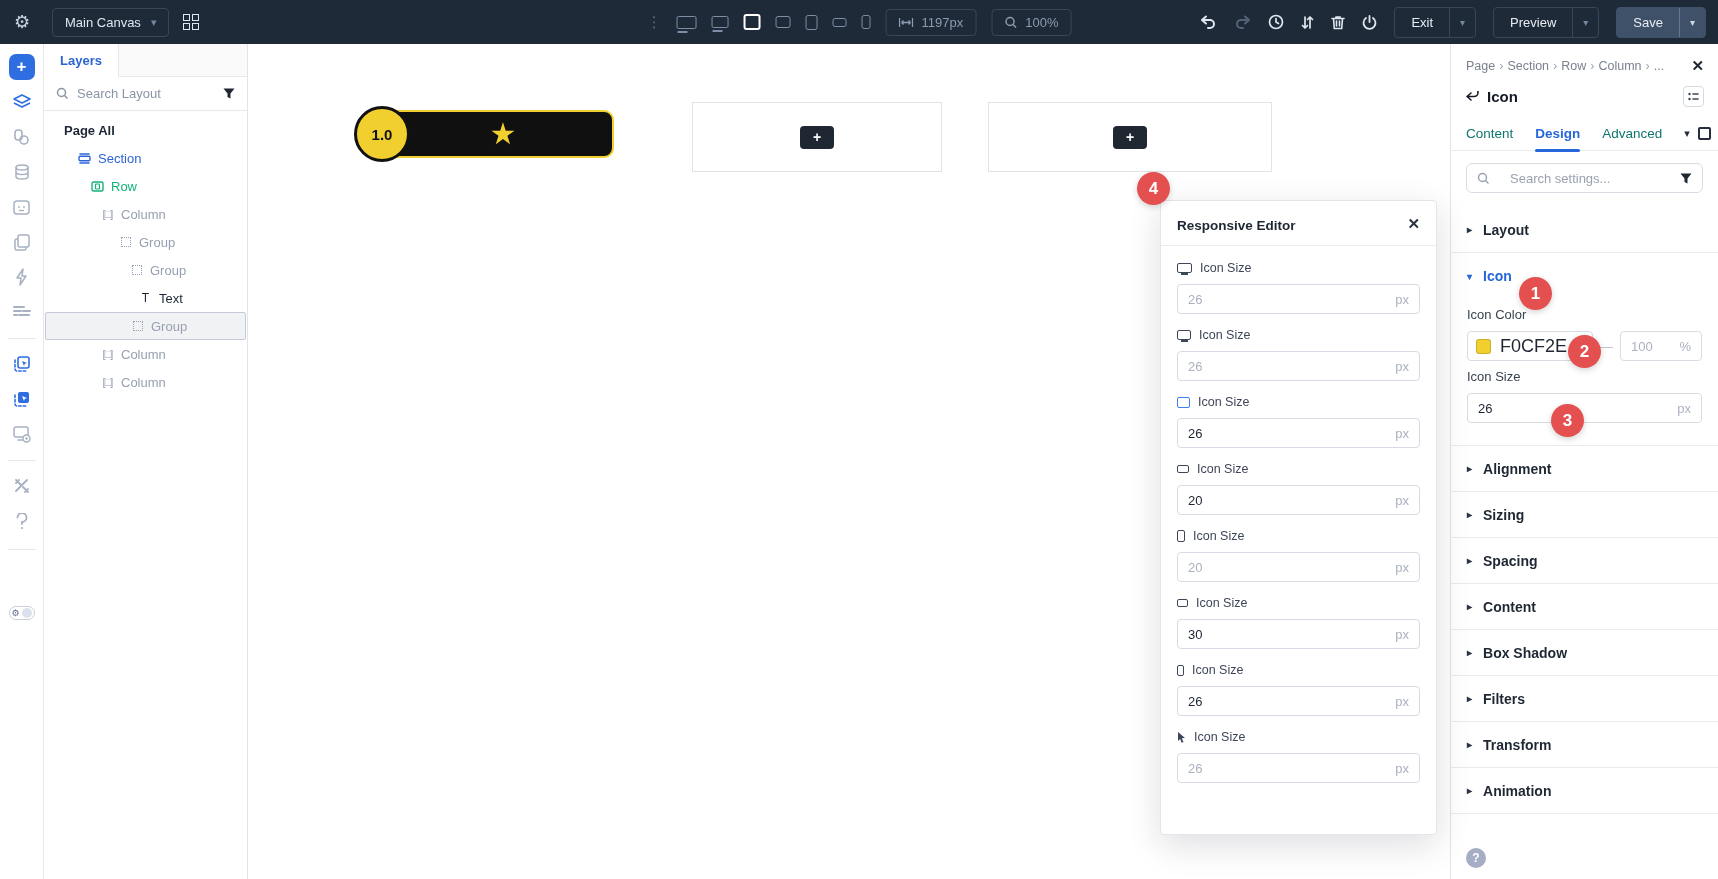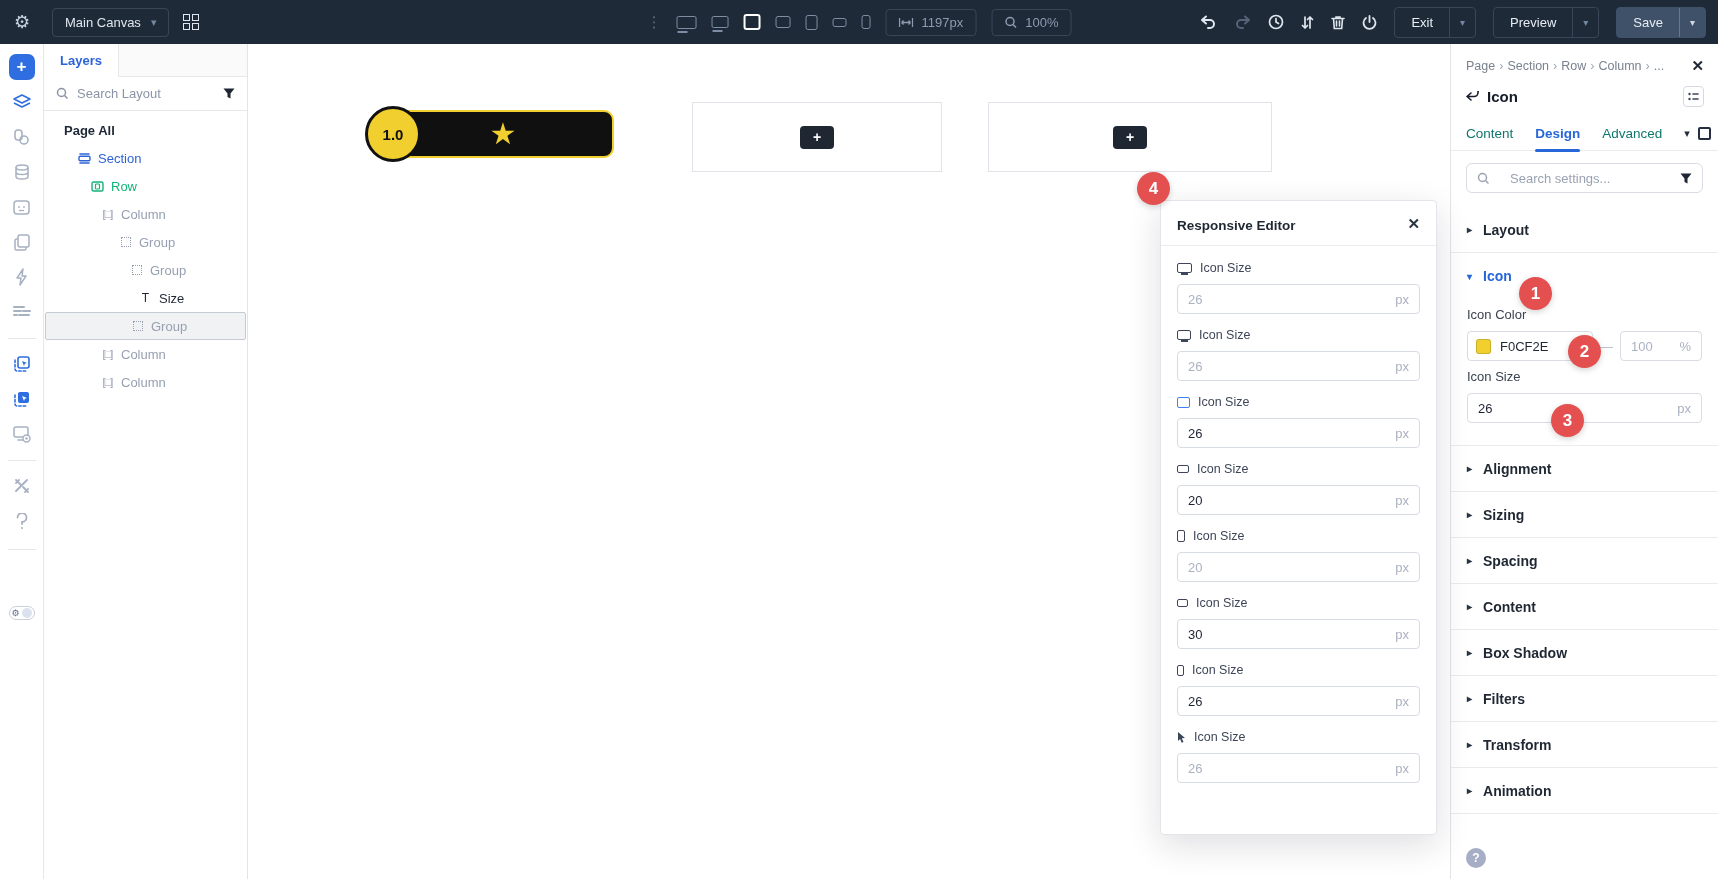--- a/index.html
+++ b/index.html
@@ -61,21 +61,21 @@
   .t-blue { color:#2c63d6; }
   .t-green { color:#14b378; }
   .tree-row.selected { background:#f1f2f4; border:1px solid #c5cbd6; border-radius:2px; margin:0 1px; }
   .g-sq { width:10px; height:10px; border:1px dotted currentColor; }
   .c-sq { font-size:11px; letter-spacing:-1px; }
 
   
   .canvas { flex:1; position:relative; background:#fff; }
 
   .star-pill-bar { position:absolute; left:144px; top:66px; width:222px; height:48px; background:#101010; border:2px solid #F0CF2E; border-radius:6px 10px 10px 6px; display:flex; align-items:center; justify-content:center; cursor:pointer; }
-  .star-pill-circle { position:absolute; left:117px; top:62px; width:56px; height:56px; border-radius:50%; background:#F0CF2E; border:3px solid #111111; display:flex; align-items:center; justify-content:center; font-size:15px; font-weight:700; color:#111; z-index:2; cursor:pointer; }
+  .star-pill-circle { position:absolute; left:106px; top:62px; width:56px; height:56px; border-radius:50%; background:#F0CF2E; border:3px solid #111111; display:flex; align-items:center; justify-content:center; font-size:15px; font-weight:700; color:#111; z-index:2; cursor:pointer; }
   .star-glyph { color:#F0CF2E; font-size:30px; line-height:1; }
 
   .empty-col { position:absolute; top:58px; height:70px; border:1px solid #e1e3e8; background:#fff; display:flex; align-items:center; justify-content:center; }
   .add-el-btn { width:34px; height:23px; background:#1f2733; border-radius:4px; color:#fff; font-size:14px; font-weight:700; display:flex; align-items:center; justify-content:center; cursor:pointer; }
 
   
   .resp-editor { position:absolute; left:912px; top:156px; width:277px; height:635px; background:#fff; border:1px solid #e4e5ea; border-radius:4px; box-shadow:0 10px 34px rgba(20,24,40,.14); z-index:10; display:flex; flex-direction:column; }
   .re-head { display:flex; align-items:flex-end; justify-content:space-between; padding:14px 16px 12px; border-bottom:1px solid #ececf0; }
   .re-title { font-size:13.5px; font-weight:700; color:#1f2733; }
   .re-close { color:#2b3442; font-size:15px; font-weight:700; cursor:pointer; }
@@ -115,21 +115,21 @@
   .sect-row { height:46px; display:flex; align-items:center; gap:11px; padding:0 16px; border-bottom:1px solid #e9ebef; font-size:14px; font-weight:700; color:#1f2733; cursor:pointer; }
   .sect-row:first-of-type { border-top:1px solid #e9ebef; }
   .sect-arrow { font-size:10px; color:#2b3442; }
   .sect-row.open { border-bottom:0; color:#2767d9; }
   .sect-row.open .sect-arrow { color:#2767d9; }
   .icon-body { padding:0 16px 18px; border-bottom:1px solid #e9ebef; }
   .ctl-label { font-size:13px; color:#39424f; margin:8px 0 9px; }
   .color-row { display:flex; align-items:center; gap:7px; }
   .color-main { flex:1; height:30px; border:1px solid #d9dce3; border-radius:4px; display:flex; align-items:center; gap:9px; padding:0 8px; cursor:pointer; }
   .swatch { width:15px; height:15px; border-radius:3px; background:#F0CF2E; border:1px solid rgba(0,0,0,.15); }
-  .hexval { font-size:13px; color:#1f2733; }
+  .hexval { font-size:18px; color:#1f2733; }
   .dash { color:#b6bcc8; font-size:13px; }
   .opacity-box { width:82px; height:30px; border:1px solid #d9dce3; border-radius:4px; display:flex; align-items:center; padding:0 10px; }
   .opacity-box input { width:100%; border:0; outline:0; font-size:13px; background:transparent; font-family:"Liberation Sans",sans-serif; }
   .opacity-box input::placeholder { color:#aab1c0; opacity:1; }
   .size-row { height:30px; border:1px solid #d9dce3; border-radius:4px; display:flex; align-items:center; padding:0 10px; margin-bottom:4px; }
   .size-row input { flex:1; border:0; outline:0; font-size:13px; color:#1c2433; background:transparent; font-family:"Liberation Sans",sans-serif; }
   .help-circle { position:absolute; left:15px; bottom:11px; width:20px; height:20px; border-radius:50%; background:#a6aec6; color:#fff; font-size:12px; font-weight:700; display:flex; align-items:center; justify-content:center; cursor:pointer; }
 
   
   .num-badge { position:absolute; width:33px; height:33px; border-radius:50%; background:#e44f4f; color:#fff; font-size:17px; font-weight:700; display:flex; align-items:center; justify-content:center; box-shadow:0 2px 6px rgba(0,0,0,.18); z-index:60; }
@@ -378,21 +378,21 @@
           <span>Group</span>
         </div>
         <div class="tree-row" style="padding-left:85px">
           <span class="ticon">
               <span class="g-sq"></span>
             </span>
           <span>Group</span>
         </div>
         <div class="tree-row t-dark" style="padding-left:94px; font-weight:400">
           <span class="ticon" style="font-size:12px; color:#1d2736">T</span>
-          <span>Size</span>
+          <span>Text</span>
         </div>
         <div class="tree-row selected" style="padding-left:85px">
           <span class="ticon">
               <span class="g-sq"></span>
             </span>
           <span>Group</span>
         </div>
         <div class="tree-row" style="padding-left:56px">
           <span class="ticon c-sq">[□]</span>
           <span>Column</span>

